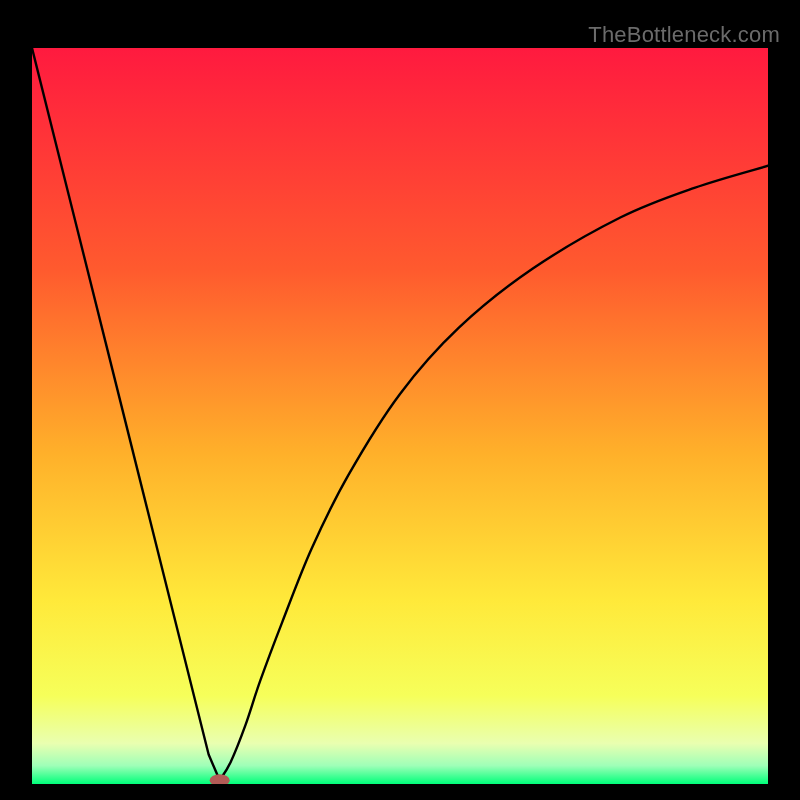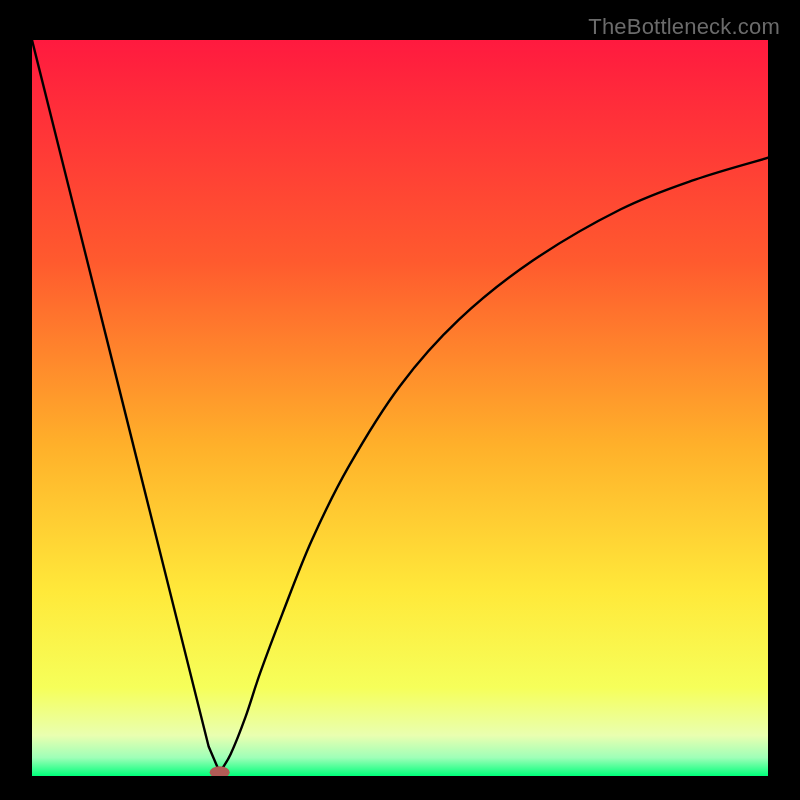--- a/index.html
+++ b/index.html
@@ -7,21 +7,21 @@
     padding: 0;
     width: 800px;
     height: 800px;
     background: #000;
     font-family: Arial, Helvetica, sans-serif;
     overflow: hidden;
   }
   .frame {
     position: absolute;
     left: 0;
-    top: 8px;
+    top: 16px;
     width: 800px;
     height: 644px;
     background: #000;
   }
   .plot {
     position: absolute;
     left: 32px;
     top: 32px;
     width: 736px;
     height: 736px;

